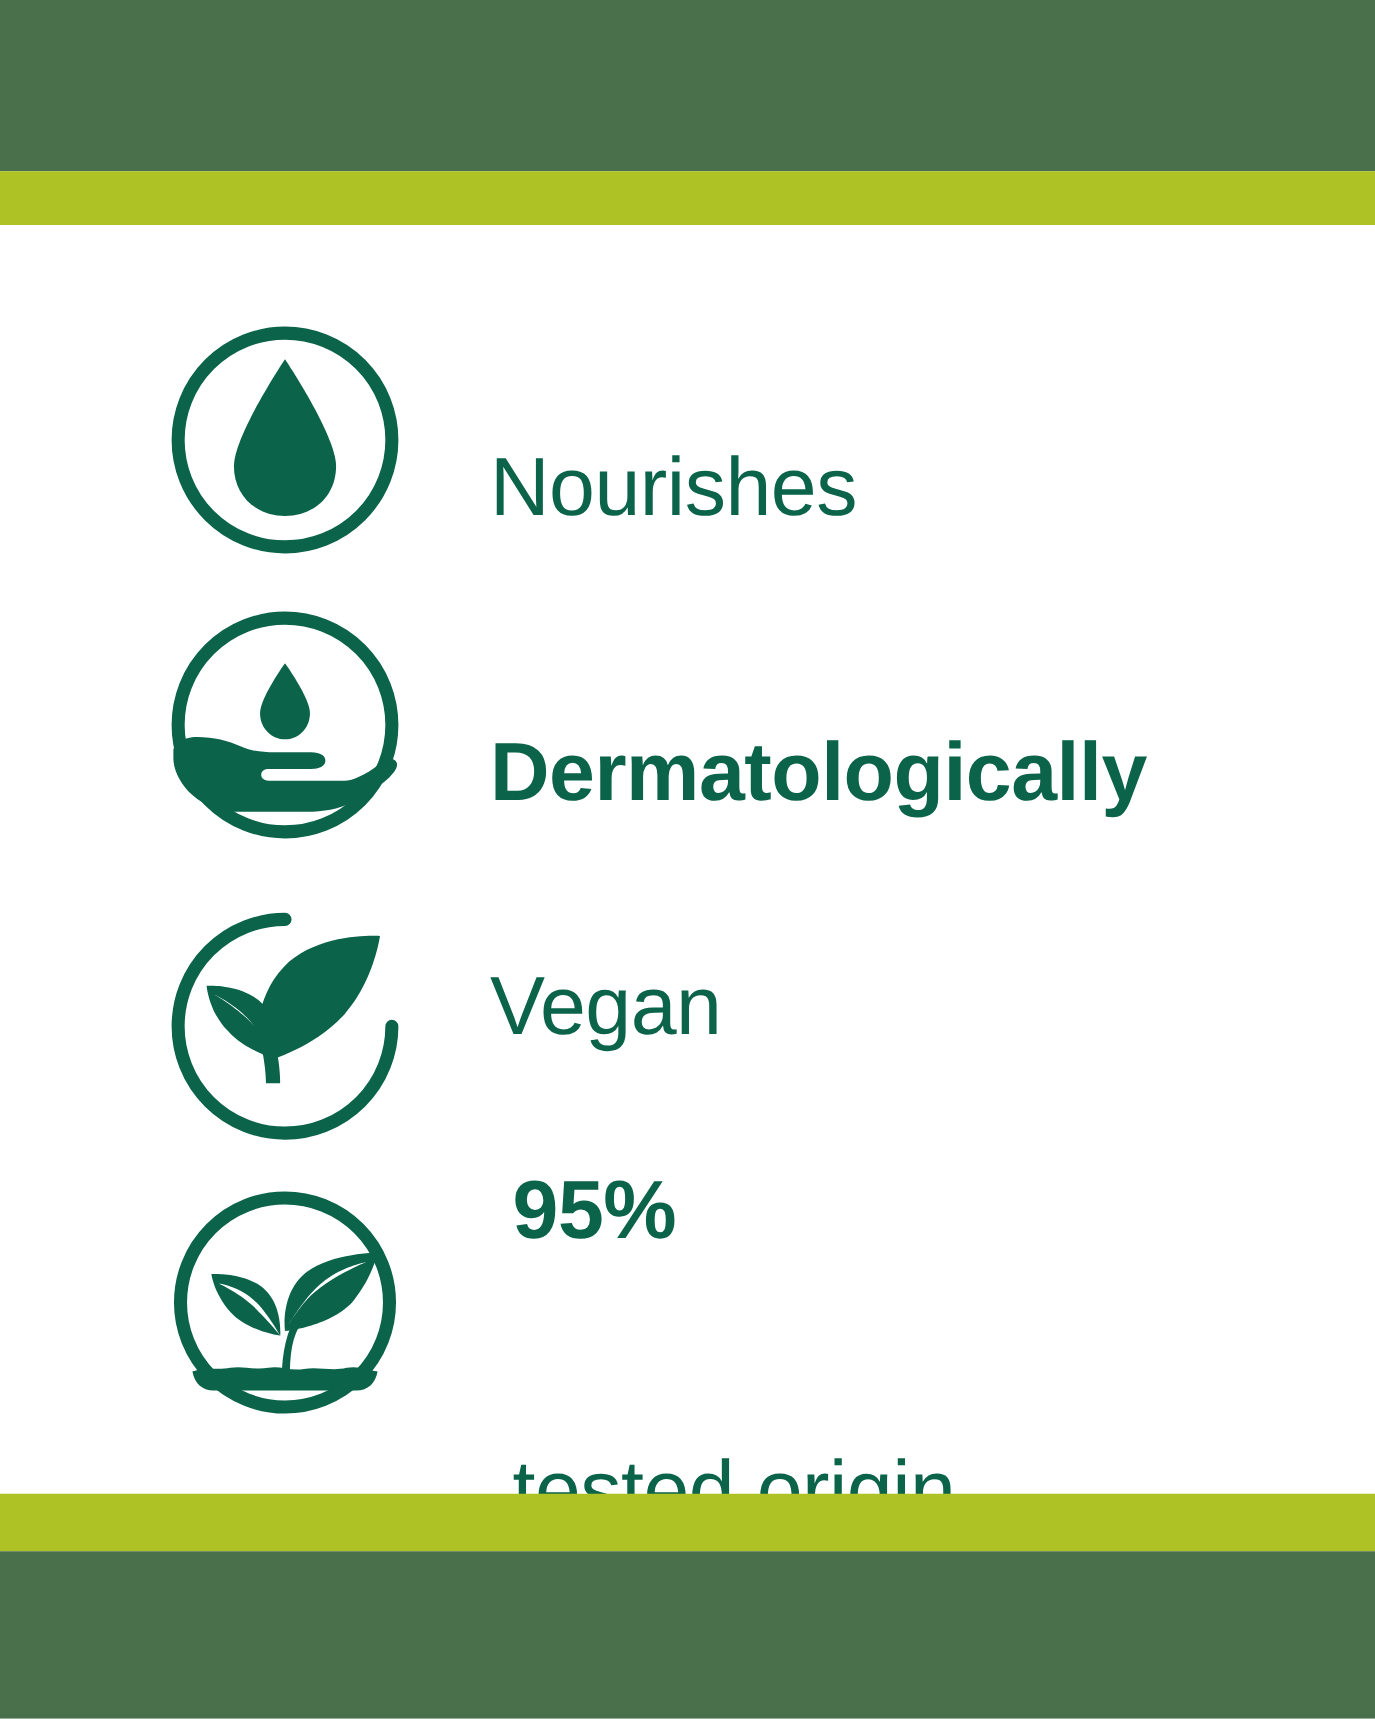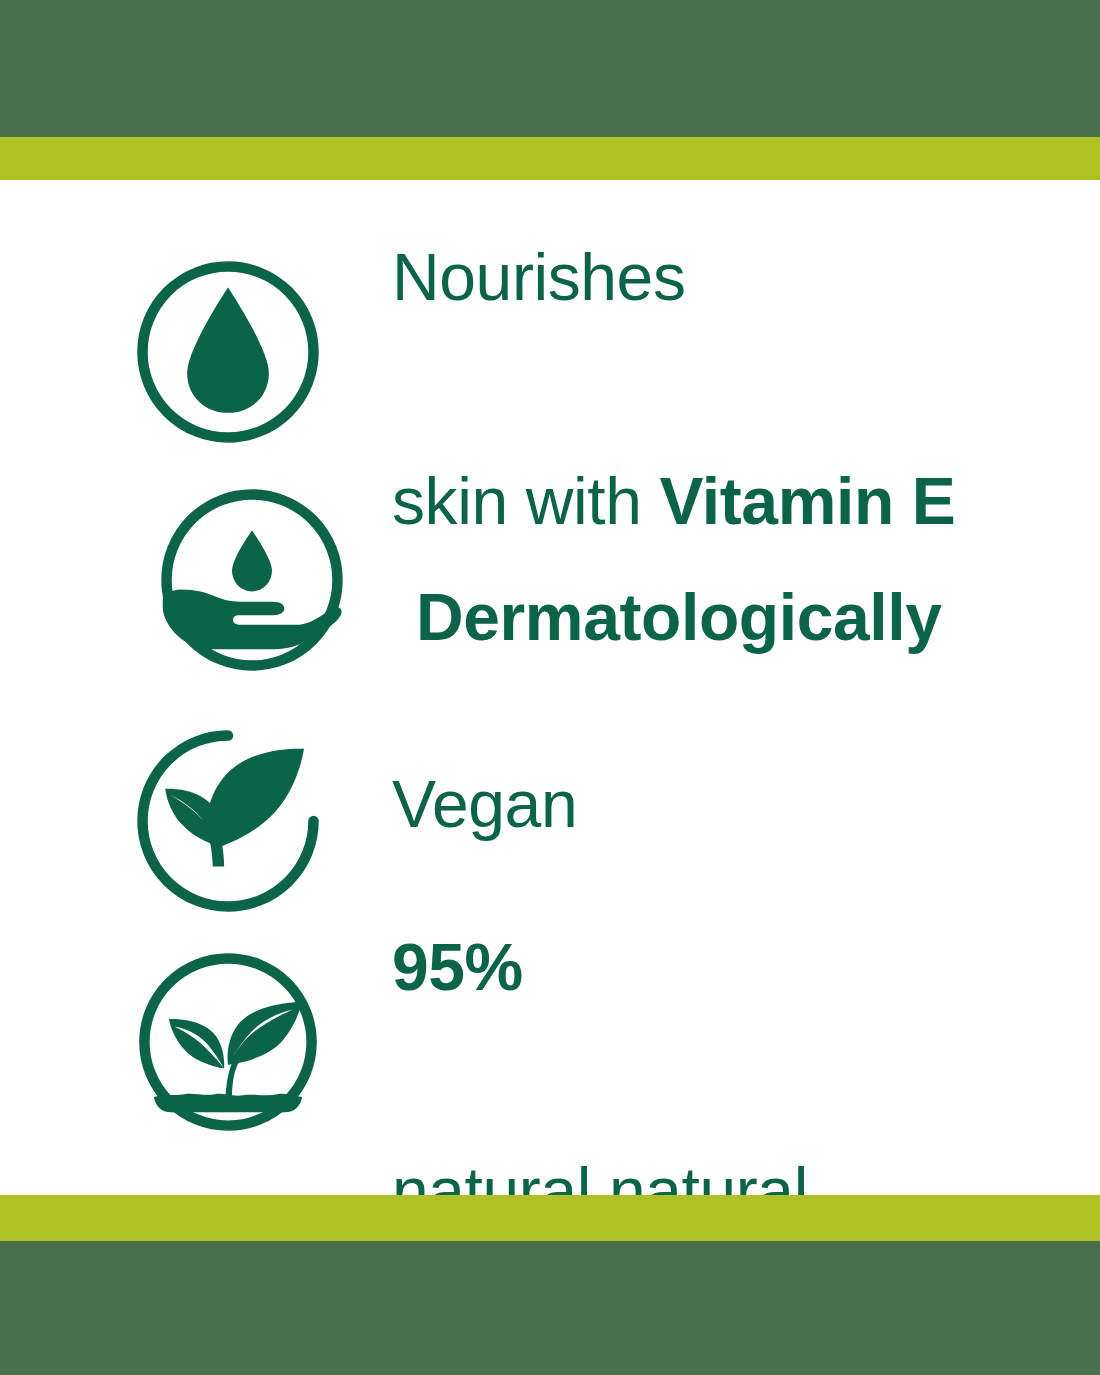--- a/index.html
+++ b/index.html
@@ -39,23 +39,23 @@
 
   .feature {
     position: absolute;
     left: 0;
     width: 1100px;
     display: flex;
     align-items: center;
   }
 
   .feature-1 { top: 68px;  height: 208px; }
-  .feature-2 { top: 296px; height: 208px; padding-left: 24px; }
+  .feature-2 { top: 296px; height: 208px; }
   .feature-3 { top: 528px; height: 208px; align-items: flex-end; }
-  .feature-4 { top: 758px; height: 208px; }
+  .feature-4 { top: 758px; height: 208px; gap: 18px; }
 
   .icon-slot {
     width: 392px;
     flex: 0 0 392px;
     display: flex;
     align-items: center;
     justify-content: flex-start;
     padding-left: 133px;
   }
 
@@ -93,23 +93,20 @@
     <div class="feature feature-1 f1">
       <div class="icon-slot">
         <svg viewBox="0 0 200 200">
           <circle cx="100" cy="100" r="90" fill="none" stroke="#0b6349" stroke-width="11"></circle>
           <path d="M100 32 C100 32 143 96 143 122 C143 147 124 164 100 164 C76 164 57 147 57 122 C57 96 100 32 100 32 Z" fill="#0b6349"></path>
         </svg>
       </div>
       <div class="feature-text">
         <span class="line">
           <span class="lite">Nourishes</span>
-        </span>
-        <span class="line">
-          <span class="lite">skin with </span><span class="bold">Vitamin E</span>
         </span>
       </div>
     </div>
 
     <div class="feature feature-2 f2">
       <div class="icon-slot">
         <svg viewBox="0 0 200 200">
           <circle cx="100" cy="100" r="90" fill="none" stroke="#0b6349" stroke-width="11"></circle>
           <path d="M100 48 C100 48 121 77 121 90 C121 103 111 112 100 112 C89 112 79 103 79 90 C79 77 100 48 100 48 Z" fill="#0b6349"></path>
           <path d="M6 122 C6 116 14 110 26 110 C40 110 52 113 63 118 C72 122 80 123 92 123 L122 123 C130 123 134 126 134 130 C134 134 130 137 122 137 L86 137 C82 137 80 139 80 142 C80 145 83 147 88 147 L150 147 C157 147 169 141 178 134 C185 129 190 127 193 130 C196 133 194 138 188 144 C178 153 168 160 157 165 C144 171 133 173 118 173 L58 173 C44 173 32 168 22 159 C13 151 6 139 6 128 Z" fill="#0b6349"></path>
@@ -150,21 +147,21 @@
           <path d="M178 58 C178 58 134 58 114 78 C96 96 100 124 100 124 C100 124 140 120 158 98 C174 78 178 58 178 58 Z M168 66 C168 66 134 80 118 98 C106 112 100 124 100 124 C100 124 112 102 126 88 C144 70 168 66 168 66 Z" fill="#0b6349"></path>
 
           <path d="M38 76 C38 76 68 74 84 90 C98 104 96 128 96 128 C96 128 68 124 54 108 C40 92 38 76 38 76 Z M44 84 C44 84 66 94 78 108 C90 120 96 128 96 128 C96 128 86 110 76 100 C62 86 44 84 44 84 Z" fill="#0b6349"></path>
         </svg>
       </div>
       <div class="feature-text">
         <span class="line">
           <span class="bold">95%</span>
         </span>
         <span class="line">
-          <span class="lite">natural natural</span>
+          <span class="lite">tested origin</span>
         </span>
       </div>
     </div>
 
   </div>
 
   <div class="band band-bottom-lime"></div>
   <div class="band band-bottom-dark"></div>
 
 </div>

